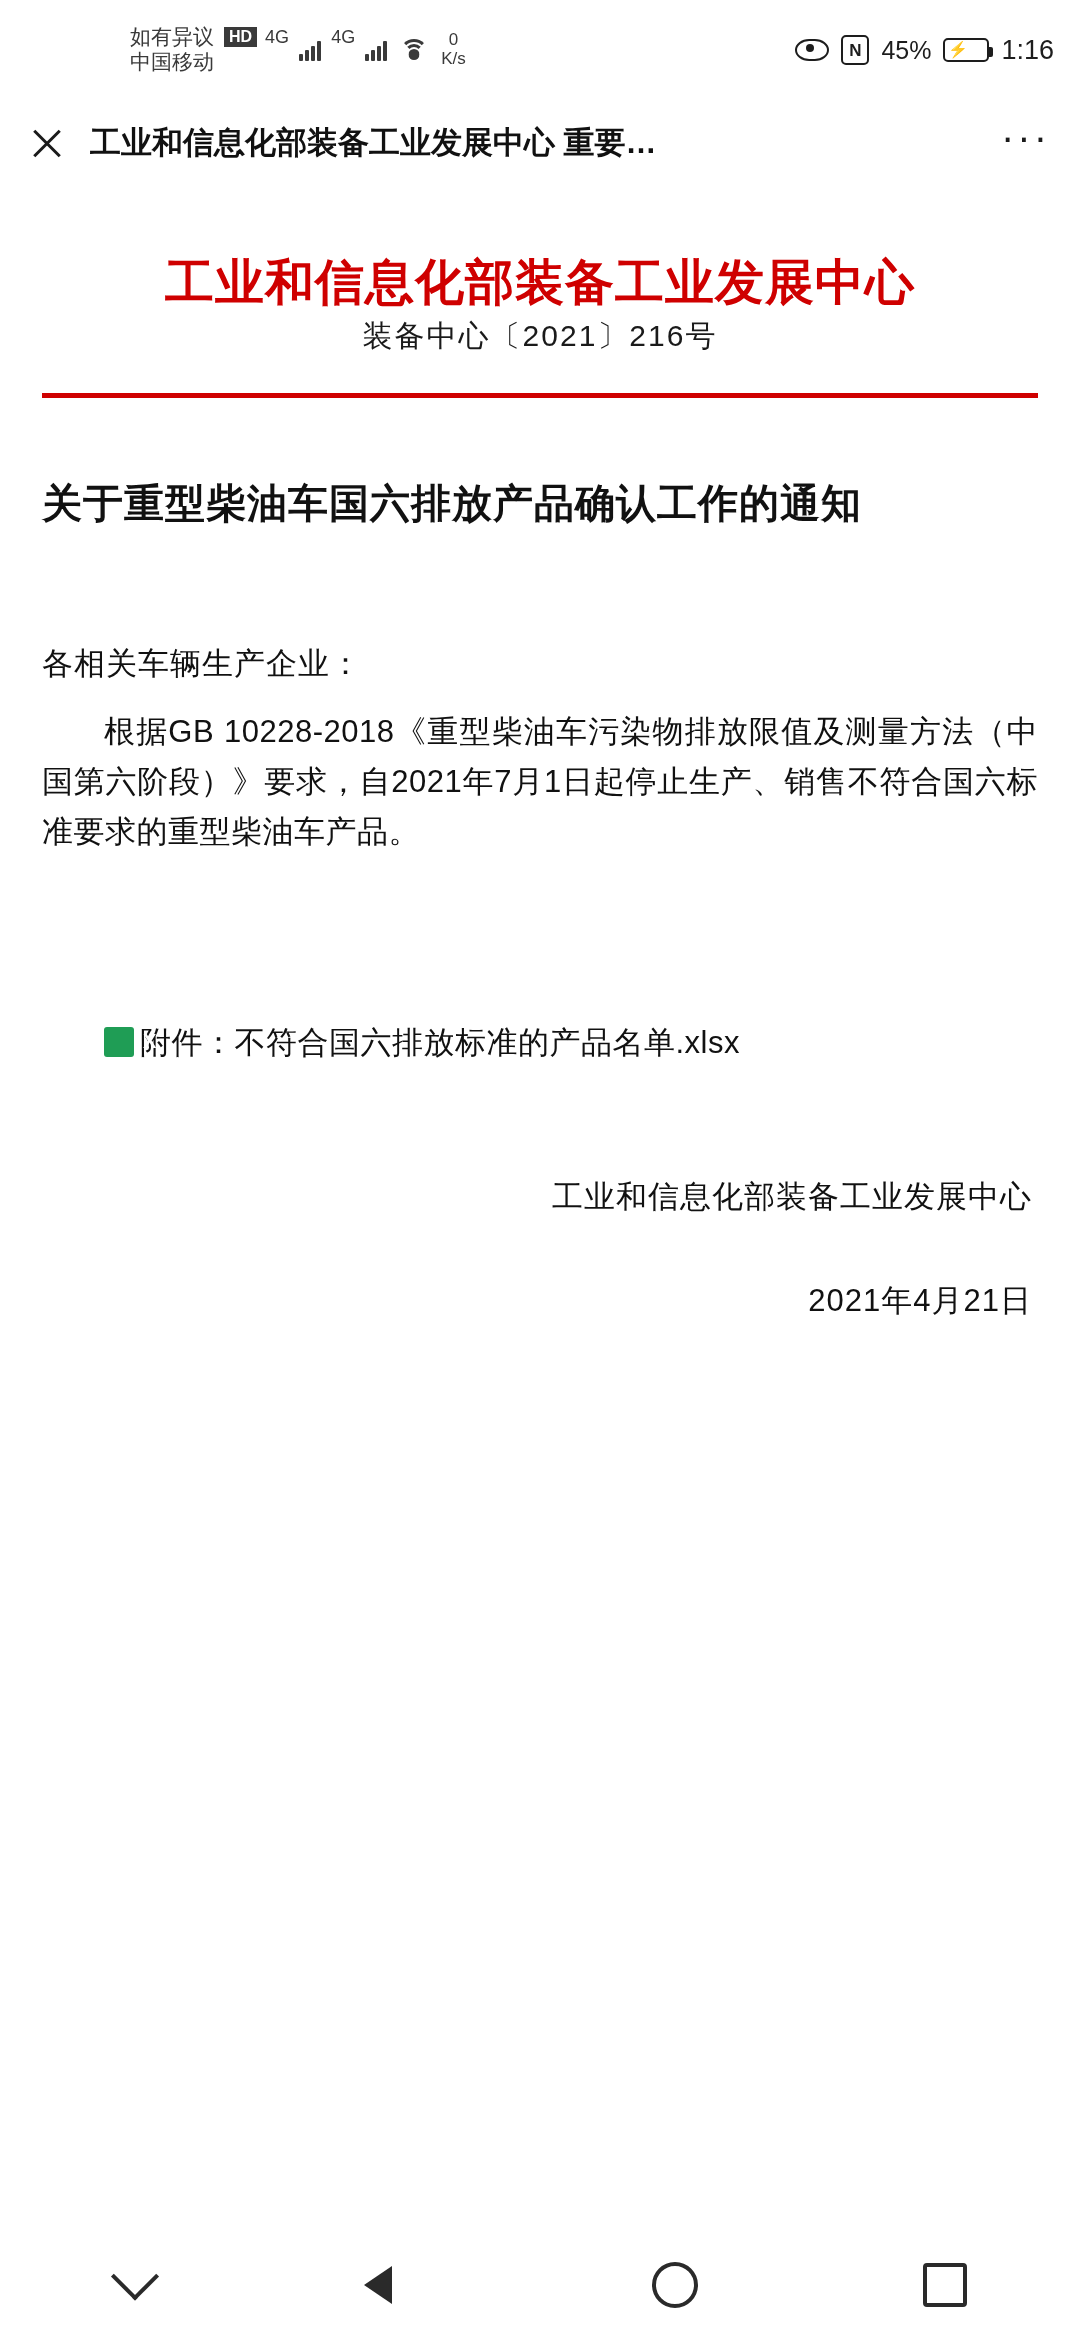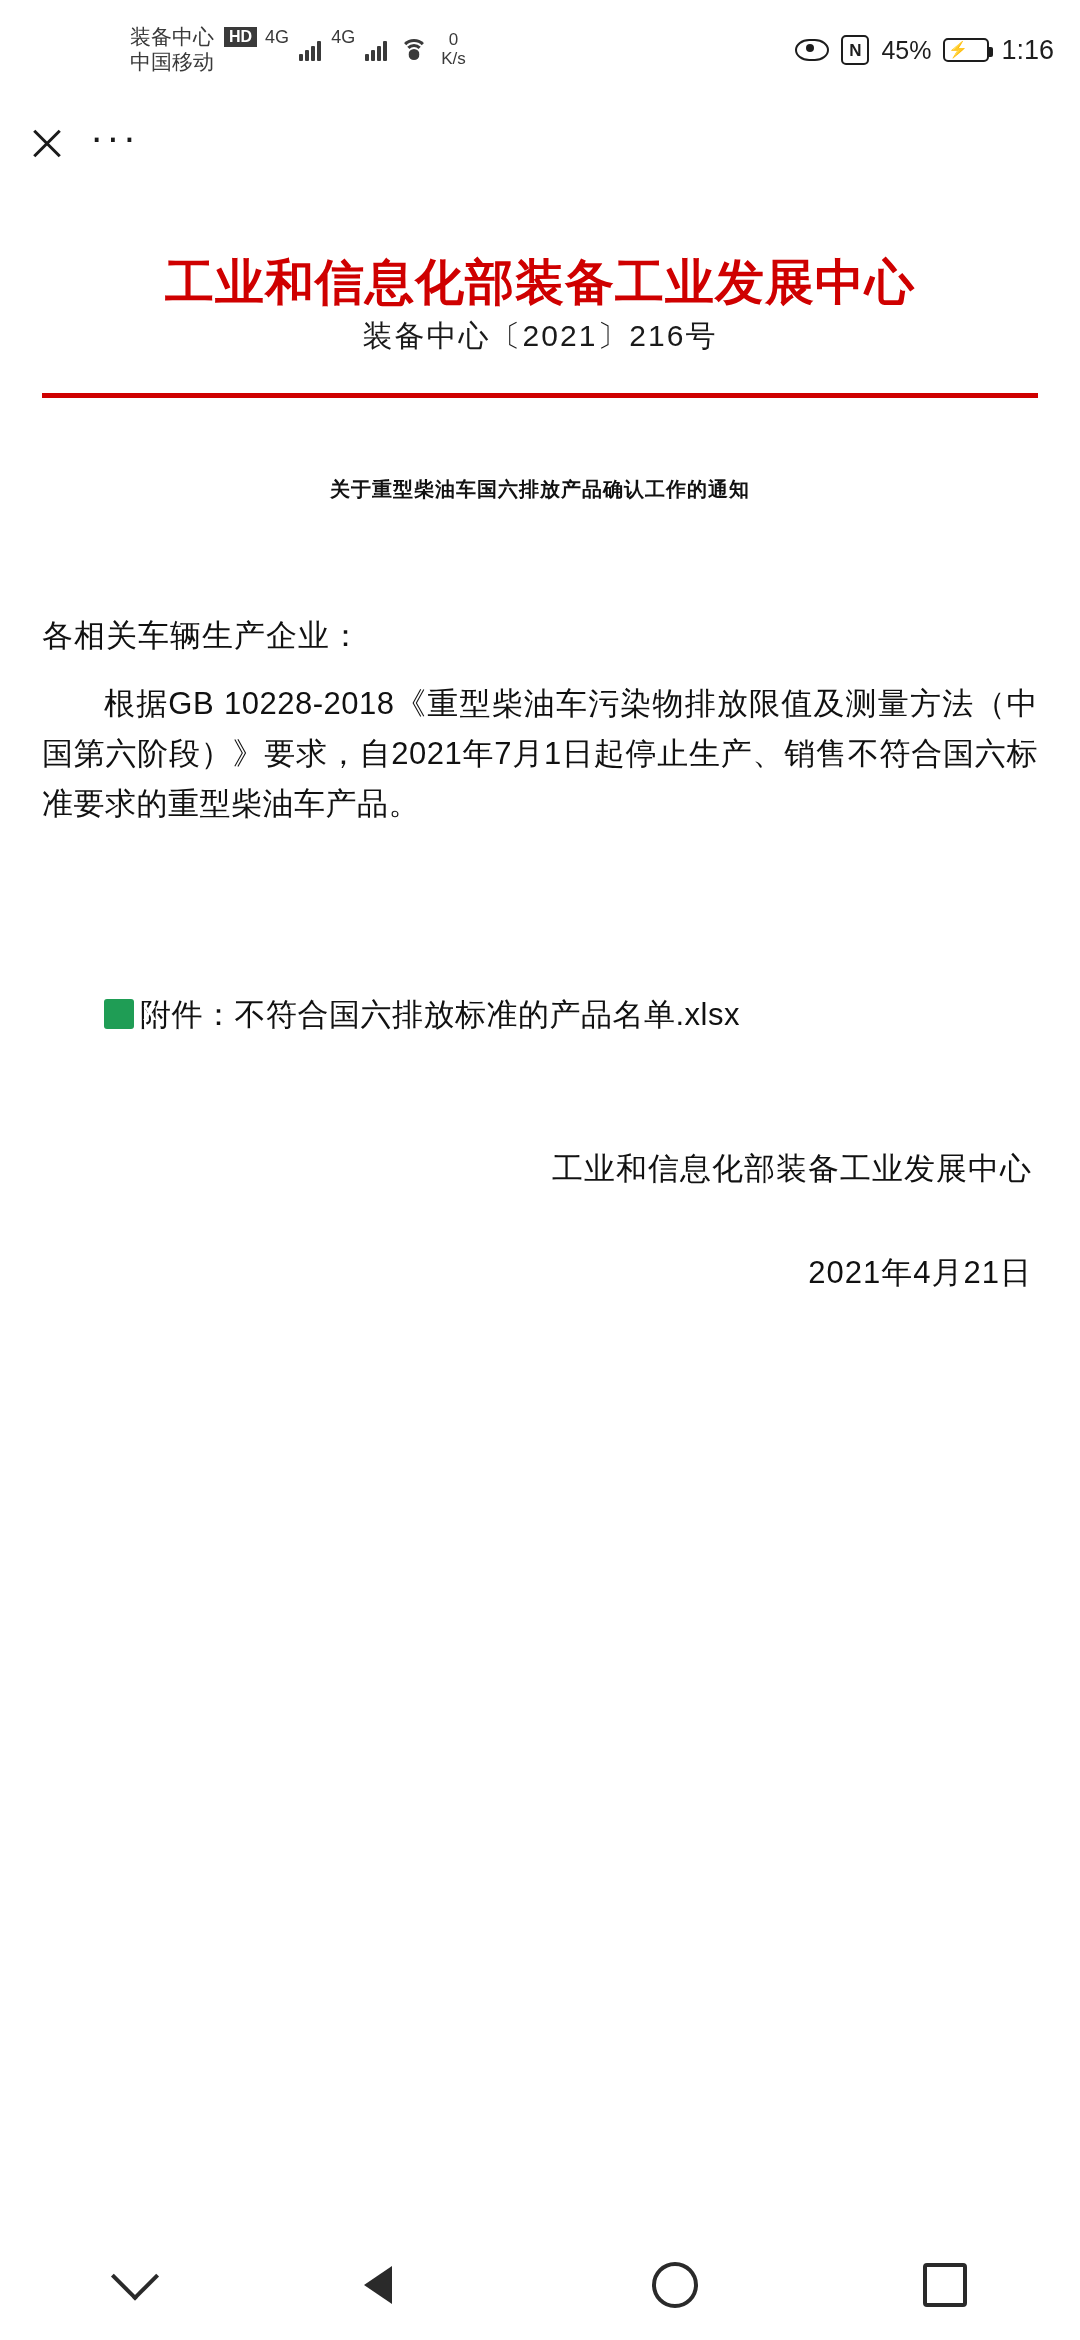--- a/index.html
+++ b/index.html
@@ -230,22 +230,22 @@
     font-size: 30px;
     color: #1a1a1a;
     letter-spacing: 2px;
   }
   .red-rule {
     height: 5px;
     background: #cf0000;
     margin: 36px 0 0 0;
   }
   .doc-title {
-    text-align: center;
-    font-size: 20px;
+    text-align: left;
+    font-size: 40px;
     font-weight: bold;
     color: #111;
     margin-top: 78px;
     letter-spacing: 1px;
   }
   .doc-salutation {
     font-size: 31px;
     color: #111;
     margin-top: 112px;
     letter-spacing: 1px;
@@ -357,21 +357,21 @@
     border: 4px solid #2a2a2a;
     border-radius: 4px;
   }
 </style>
 </head>
 <body>
 
 <div class="status-bar">
   <div class="status-left">
     <div class="carriers">
-      <span>装备中心</span>
+      <span>如有异议</span>
       <span>中国移动</span>
     </div>
     <span class="hd-badge">HD</span>
     <span class="net-label">4G</span>
     <span class="signal">
         <i></i>
         <i></i>
         <i></i>
         <i></i>
       </span>
@@ -400,20 +400,21 @@
       <span class="battery-body">
           <span class="bolt">⚡</span>
         </span>
     </span>
     <span class="clock">1:16</span>
   </div>
 </div>
 
 <div class="app-header">
   <div class="close-icon"></div>
+  <div class="header-title">工业和信息化部装备工业发展中心 重要…</div>
   <div class="more-icon">···</div>
 </div>
 
 <div class="doc">
   <div class="doc-org">工业和信息化部装备工业发展中心</div>
   <div class="doc-number">装备中心〔2021〕216号</div>
   <div class="red-rule"></div>
   <div class="doc-title">关于重型柴油车国六排放产品确认工作的通知</div>
   <div class="doc-salutation">各相关车辆生产企业：</div>
   <p class="doc-p">根据GB 10228-2018《重型柴油车污染物排放限值及测量方法（中国第六阶段）》要求，自2021年7月1日起停止生产、销售不符合国六标准要求的重型柴油车产品。</p>

